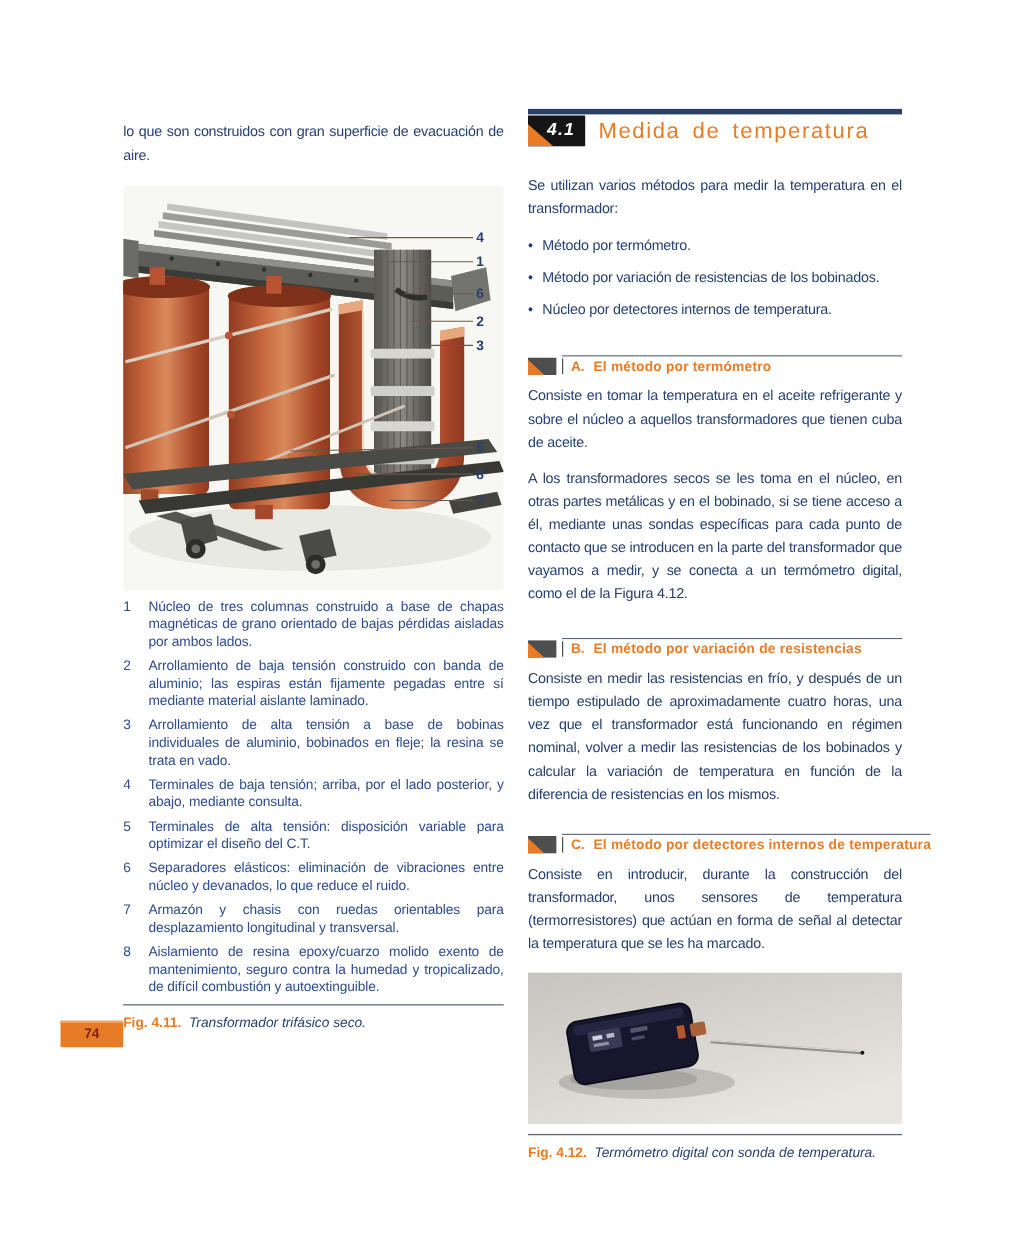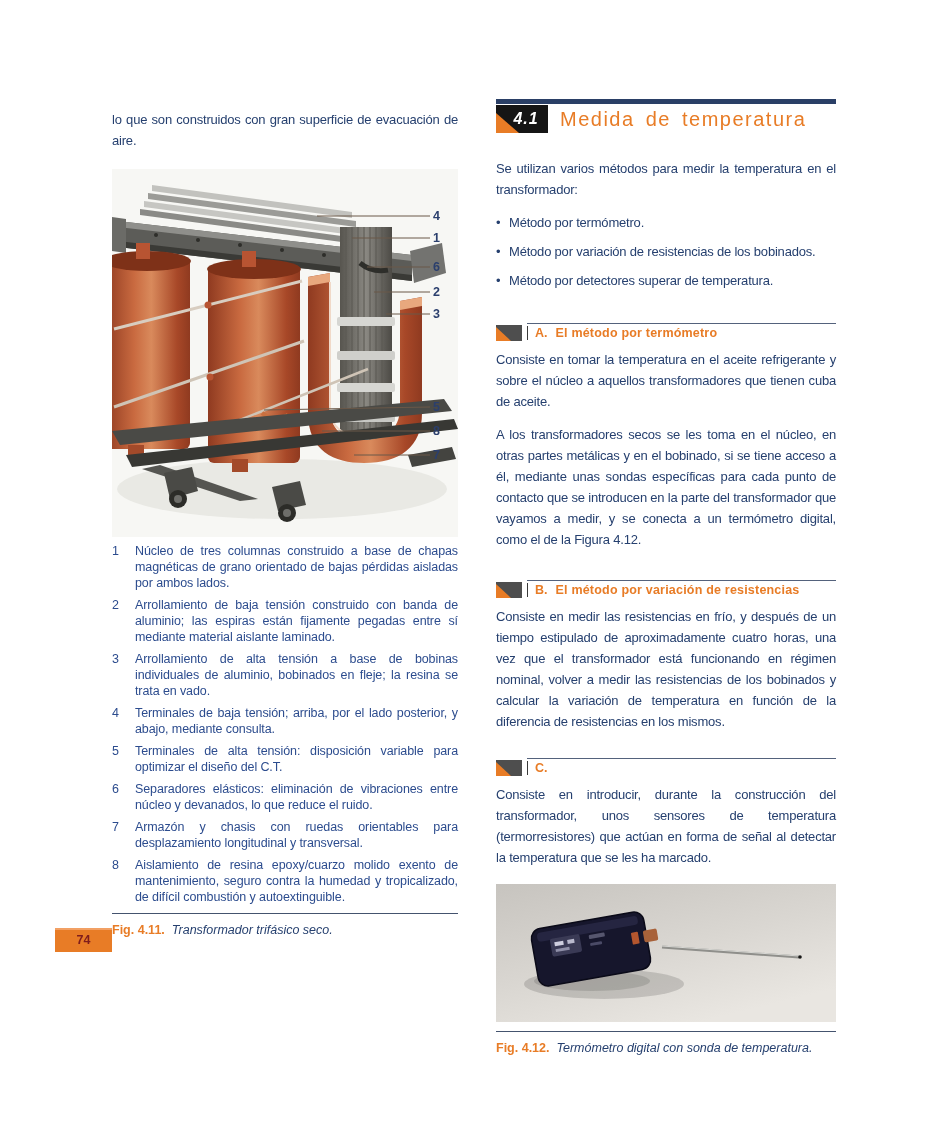--- a/index.html
+++ b/index.html
@@ -29,21 +29,21 @@
   .part .num{width:23px;flex:none;}
   .part .txt{flex:1;text-align:justify;}
   .fig411-rule{margin-top:8px;}
 
   
   .page-badge{position:absolute;left:55px;top:928px;width:57px;height:22px;
               background:#e87c26;border-top:2px solid #f2a064;color:#7f1d1d;
               font-size:12.5px;font-weight:bold;text-align:center;line-height:20px;}
 
   
-  .col-right{position:absolute;left:496px;top:99px;width:340px;}
+  .col-right{position:absolute;left:480px;top:99px;width:340px;}
   .top-bar{height:5px;background:#2a3f66;}
   .sec-head{display:flex;align-items:center;margin-top:1px;}
   .badge41{position:relative;width:52px;height:28px;background:#151515;flex:none;}
   .badge41 svg{position:absolute;left:0;top:0;}
   .badge41 .n{position:relative;display:block;text-align:center;color:#ffffff;
               font-size:16px;font-weight:bold;font-style:italic;line-height:28px;
               padding-left:8px;letter-spacing:1px;}
   .sec-title{color:#e87c26;font-size:20px;font-weight:normal;margin-left:12px;
              letter-spacing:1.5px;word-spacing:4px;white-space:nowrap;}
   .intro{margin-top:25px;}
@@ -241,21 +241,21 @@
         <span class="n">4.1</span>
       </div>
       <div class="sec-title">Medida de temperatura</div>
     </div>
 
     <p class="body-p intro">Se utilizan varios métodos para medir la temperatura en el transformador:</p>
 
     <ul class="bullets">
       <li>Método por termómetro.</li>
       <li>Método por variación de resistencias de los bobinados.</li>
-      <li>Método por detectores superar de temperatura.</li>
+      <li>Núcleo por detectores internos de temperatura.</li>
     </ul>
 
     <div class="sub">
       <div class="sub-head">
         <svg class="sub-badge" viewBox="0 0 26 16">
           <rect width="26" height="16" fill="#4e4e4e"></rect>
           <polygon points="0,16 0,2 15,16" fill="#e87c26"></polygon>
         </svg>
         <div class="sub-title-wrap">
           <span class="sub-letter">A.</span>
@@ -281,20 +281,21 @@
     </div>
 
     <div class="sub c">
       <div class="sub-head">
         <svg class="sub-badge" viewBox="0 0 26 16">
           <rect width="26" height="16" fill="#4e4e4e"></rect>
           <polygon points="0,16 0,2 15,16" fill="#e87c26"></polygon>
         </svg>
         <div class="sub-title-wrap">
           <span class="sub-letter">C.</span>
+          <span class="sub-title">El método por detectores internos de temperatura</span>
         </div>
       </div>
       <p class="body-p">Consiste en introducir, durante la construcción del transformador, unos sensores de temperatura (termorresistores) que actúan en forma de señal al detectar la temperatura que se les ha marcado.</p>
     </div>
 
     <div class="fig412">
       <svg width="340" height="138" viewBox="0 0 340 138">
         <defs>
           <linearGradient id="gbg" x1="0" y1="0" x2="0.6" y2="1">
             <stop offset="0" stop-color="#c7c4bf"></stop>

